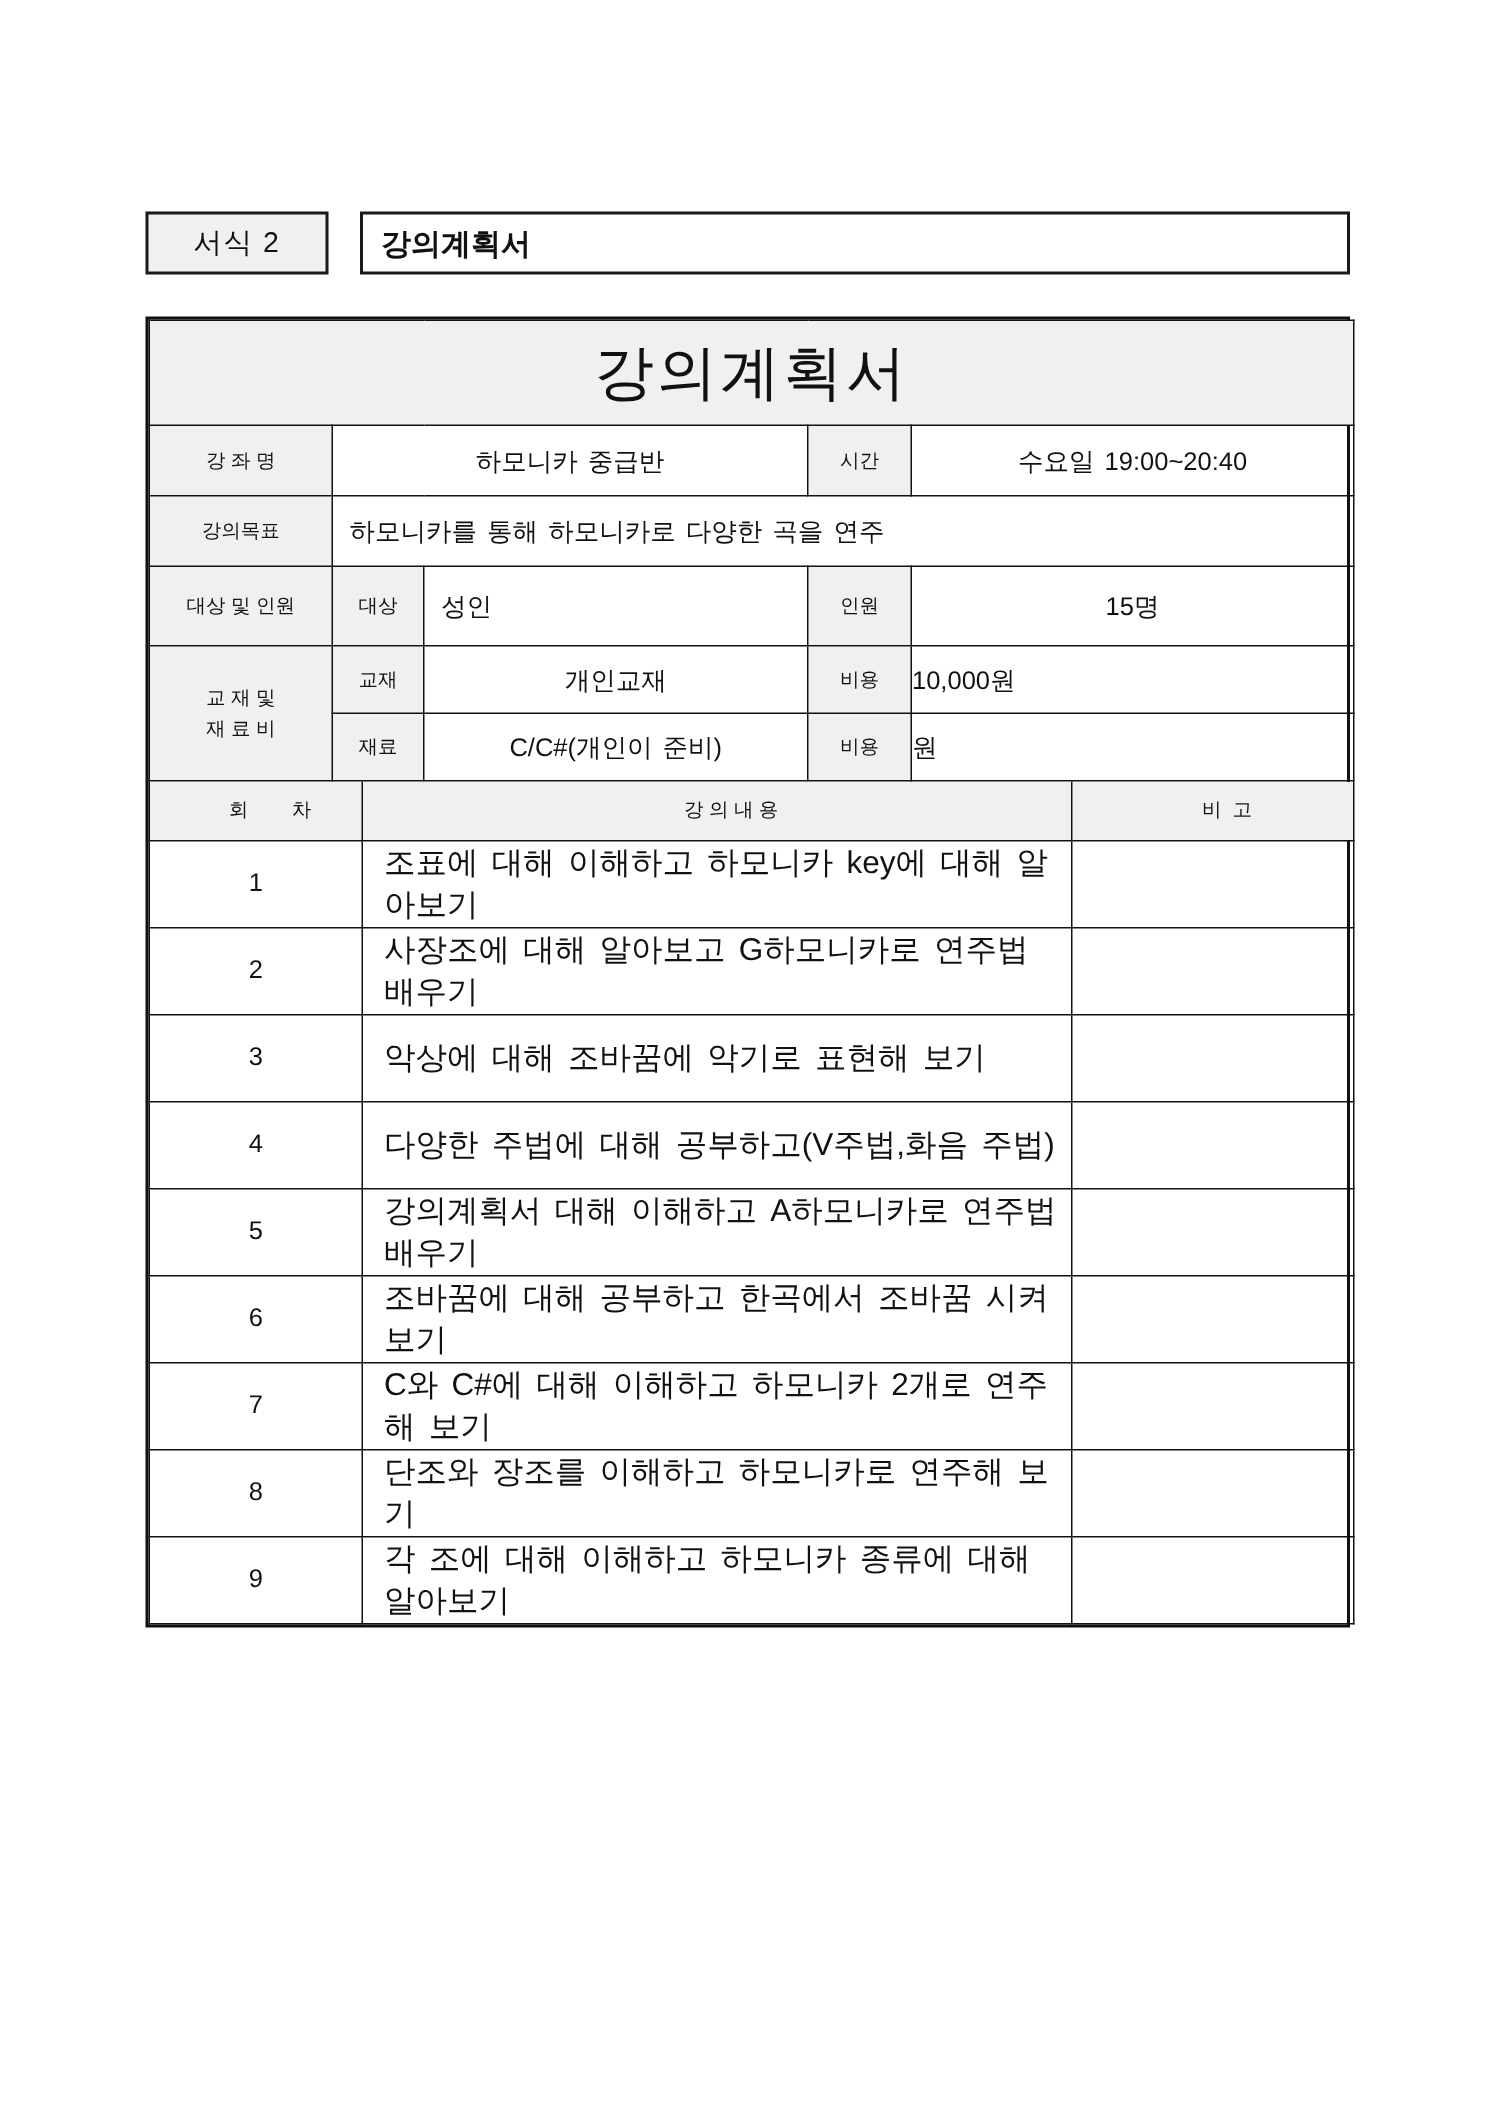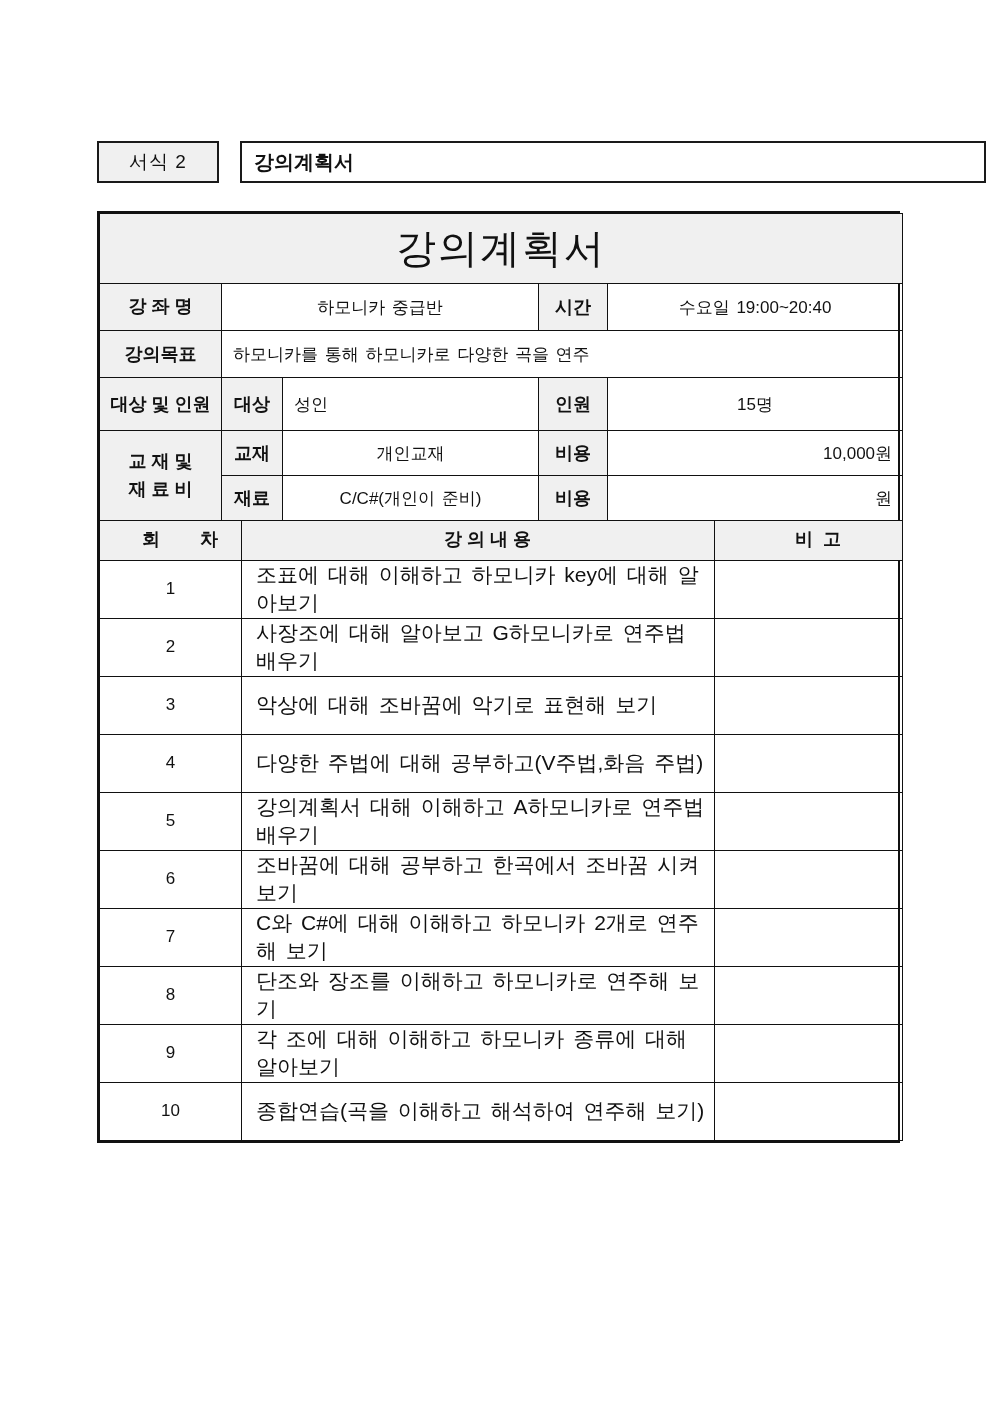--- a/index.html
+++ b/index.html
@@ -7,21 +7,21 @@
   .page {
     position:relative;
     width:992px; height:1403px;
     background:#ffffff;
     color:#111111;
     font-family:"Liberation Sans", sans-serif;
     overflow:hidden;
   }
   
   .top-row {
-    position:absolute; left:97px; top:141px; width:889px;
+    position:absolute; left:97px; top:141px; width:803px;
     display:flex; align-items:stretch;
   }
   .form-tag-box {
     width:122px; height:42px;
     border:2px solid #1a1a1a; background:#f0f0f0;
     display:flex; align-items:center; justify-content:center;
     font-size:19px; letter-spacing:1px;
   }
   .form-title-box {
     margin-left:21px; flex:1; height:42px;
@@ -35,27 +35,27 @@
     border:2px solid #111111; background:#ffffff;
   }
   table { width:100%; border-collapse:collapse; table-layout:fixed; }
   td { border:1.5px solid #111111; vertical-align:middle; overflow:hidden; }
   .title-cell {
     height:70px; background:#f0f0f0; text-align:center;
     font-size:40px; font-weight:500; letter-spacing:2px;
   }
   .lbl {
     background:#f0f0f0; text-align:center;
-    font-weight:700; font-size:18px;
+    font-weight:400; font-size:13px;
   }
   .ws-pre { white-space:pre-wrap; line-height:1.55; }
   .val { font-size:17px; word-spacing:2px; }
   .center { text-align:center;margin-top:20px; }
   .left   { text-align:left;  padding-left:11px; }
-  .right  { text-align:right; padding-right:10px;margin-left:33px; }
+  .right  { text-align:left; padding-right:10px;margin-left:33px; }
   tr.r1 td, tr.r2 td { height:47px; }
   tr.r3 td { height:53px; }
   tr.r4 td, tr.r5 td { height:45px; }
   
   .sched-table tr.head td { border-top-width:0; height:39px;padding-left:19px; }
   .sched-table tr.srow td { height:58px; }
   .num { text-align:center; font-size:17px; }
   .content {
     text-align:left; padding-left:14px;
     font-size:21px; word-spacing:3px;
@@ -175,22 +175,17 @@
       <tr class="srow">
         <td class="num">8</td>
         <td class="content">단조와 장조를 이해하고 하모니카로 연주해 보기</td>
         <td class="note"></td>
       </tr>
       <tr class="srow">
         <td class="num">9</td>
         <td class="content">각 조에 대해 이해하고 하모니카 종류에 대해 알아보기</td>
         <td class="note"></td>
       </tr>
-      <tr class="srow">
-        <td class="num">10</td>
-        <td class="content">종합연습(곡을 이해하고 해석하여 연주해 보기)</td>
-        <td class="note"></td>
-      </tr>
     </tbody>
       </table>
 
   </div>
 </div>
 
 </body></html>

